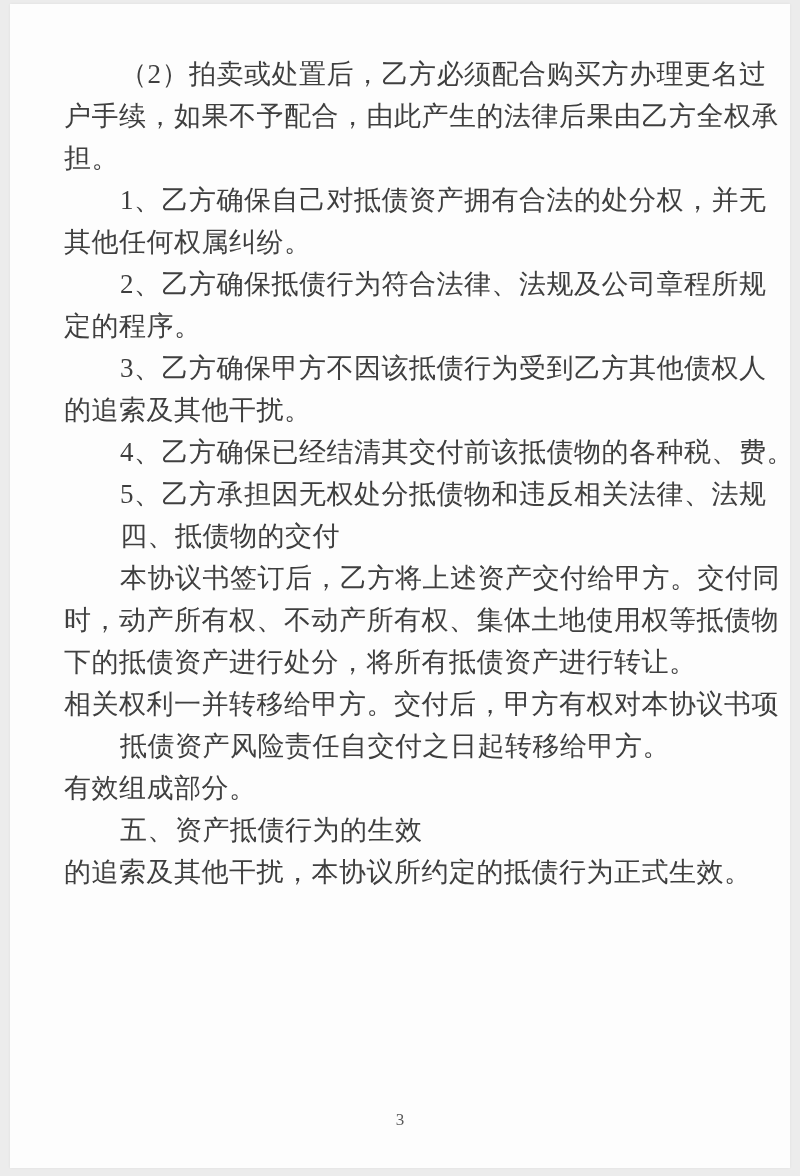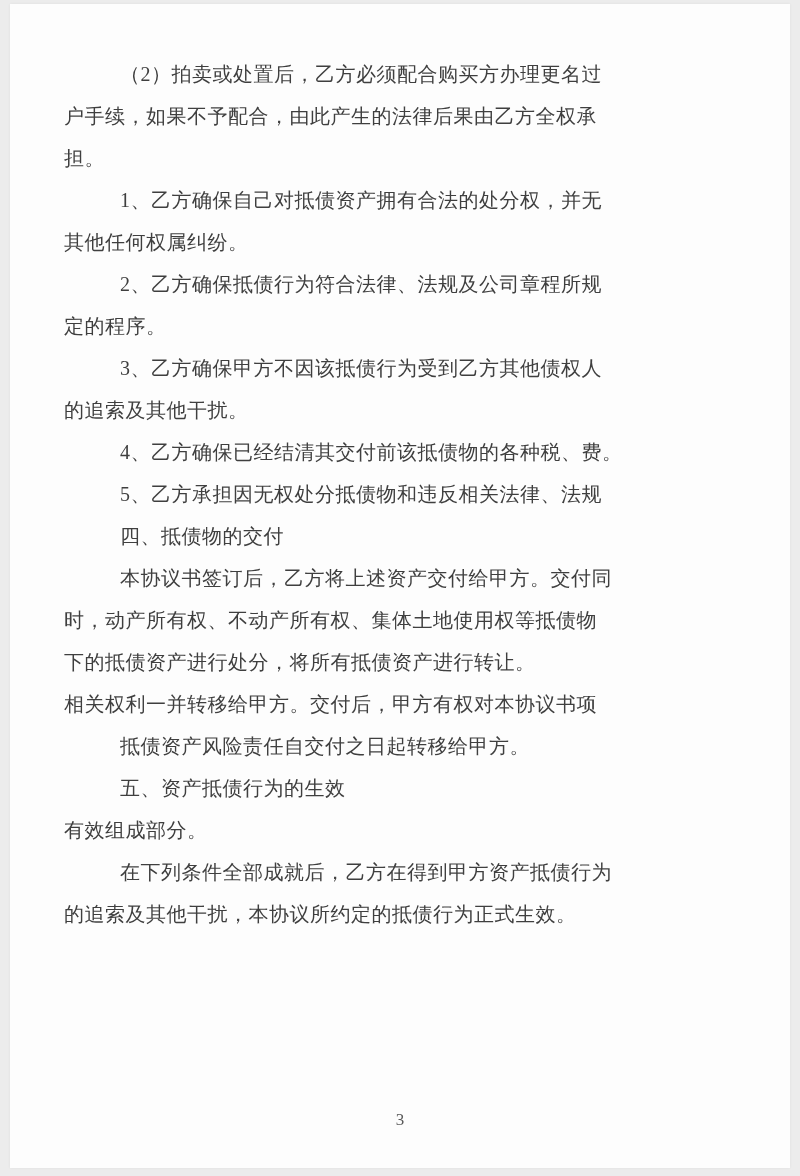--- a/index.html
+++ b/index.html
@@ -22,21 +22,21 @@
     height: 1164px;
     background: #fdfdfd;
     box-shadow: 0 0 3px rgba(0,0,0,0.06);
   }
   .text-block {
     position: absolute;
     left: 54px;
     top: 49px;
     width: 676px;
     font-family: "Liberation Serif", "DejaVu Serif", serif;
-    font-size: 20px;
+    font-size: 27px;
     line-height: 42px;
     color: #3f3f3f;
     letter-spacing: 0.5px;
     filter: blur(0.25px);
   }
   .line {
     white-space: nowrap;
   }
   .line.indent {
     text-indent: 56px;
@@ -69,20 +69,19 @@
         <div class="line indent">3、乙方确保甲方不因该抵债行为受到乙方其他债权人</div>
         <div class="line">的追索及其他干扰。</div>
         <div class="line indent">4、乙方确保已经结清其交付前该抵债物的各种税、费。</div>
         <div class="line indent">5、乙方承担因无权处分抵债物和违反相关法律、法规</div>
         <div class="line indent">四、抵债物的交付</div>
         <div class="line indent">本协议书签订后，乙方将上述资产交付给甲方。交付同</div>
         <div class="line">时，动产所有权、不动产所有权、集体土地使用权等抵债物</div>
         <div class="line">下的抵债资产进行处分，将所有抵债资产进行转让。</div>
         <div class="line">相关权利一并转移给甲方。交付后，甲方有权对本协议书项</div>
         <div class="line indent">抵债资产风险责任自交付之日起转移给甲方。</div>
+        <div class="line">有效组成部分。</div>
         <div class="line indent">五、资产抵债行为的生效</div>
-        <div class="line">有效组成部分。</div>
-        <div class="line indent">在下列条件全部成就后，乙方在得到甲方资产抵债行为</div>
         <div class="line">的追索及其他干扰，本协议所约定的抵债行为正式生效。</div>
       </div>
     <div class="page-number">3</div>
   </div>
 </div>
 
 </body></html>

